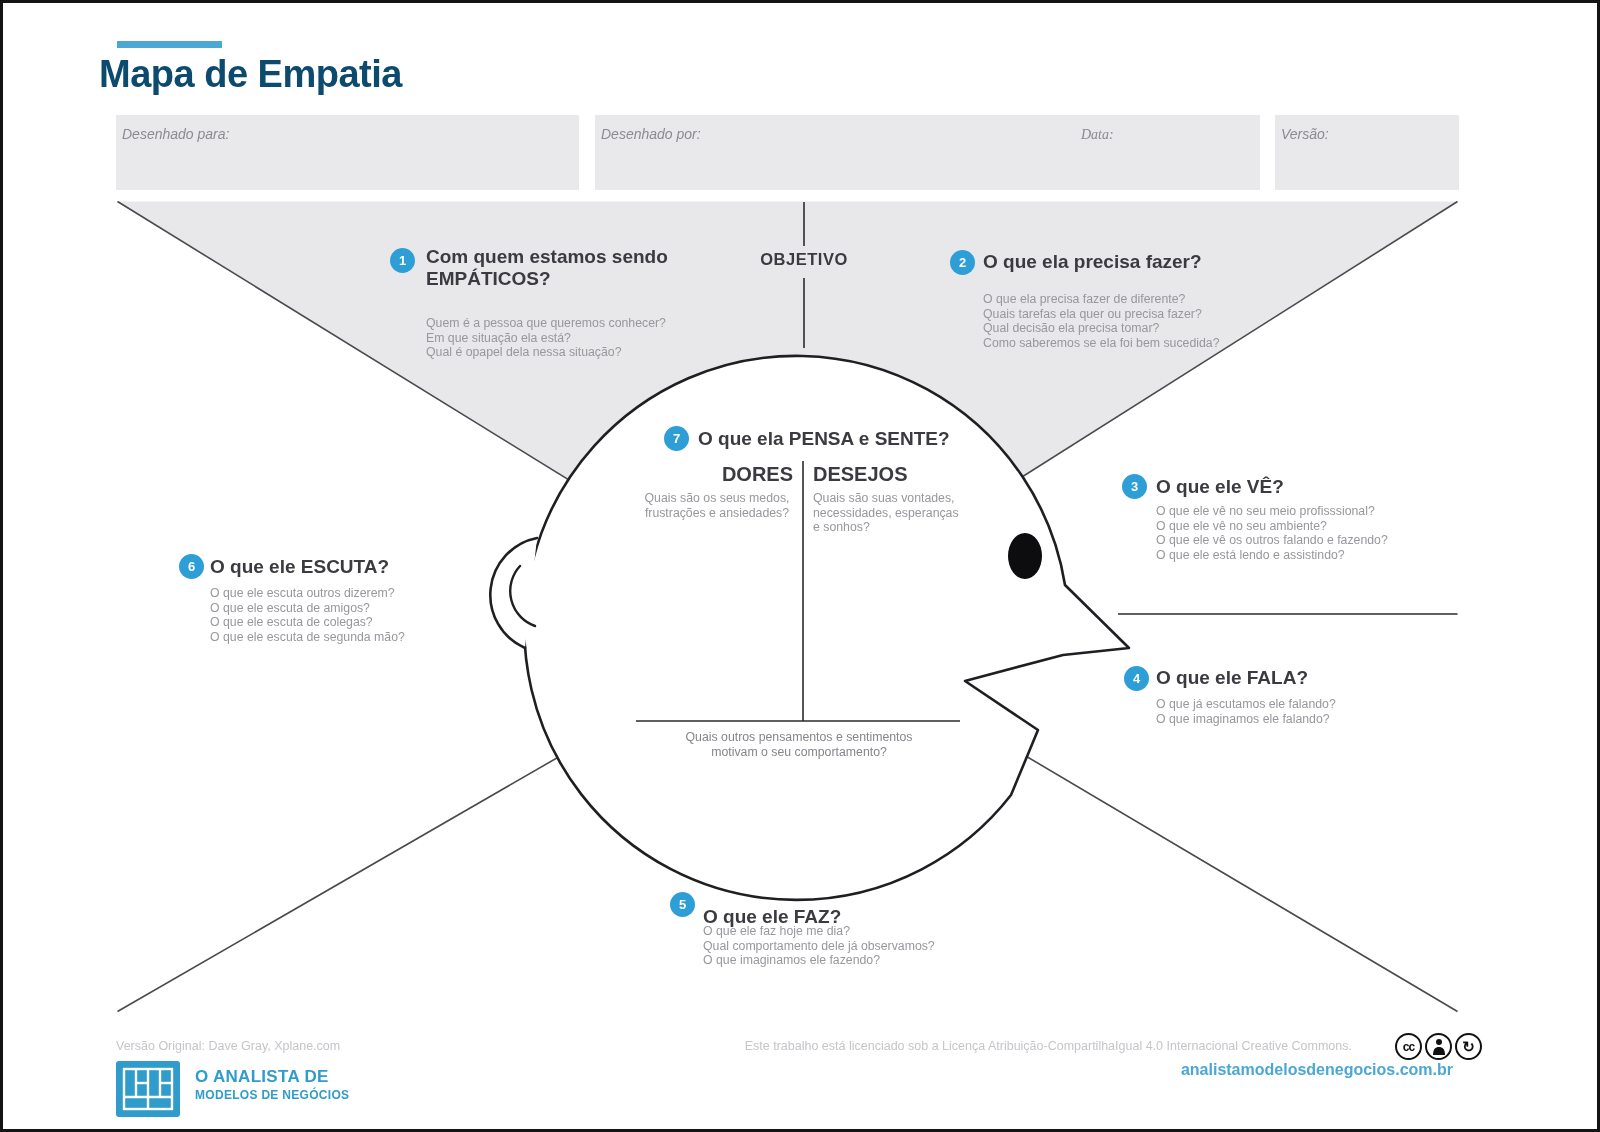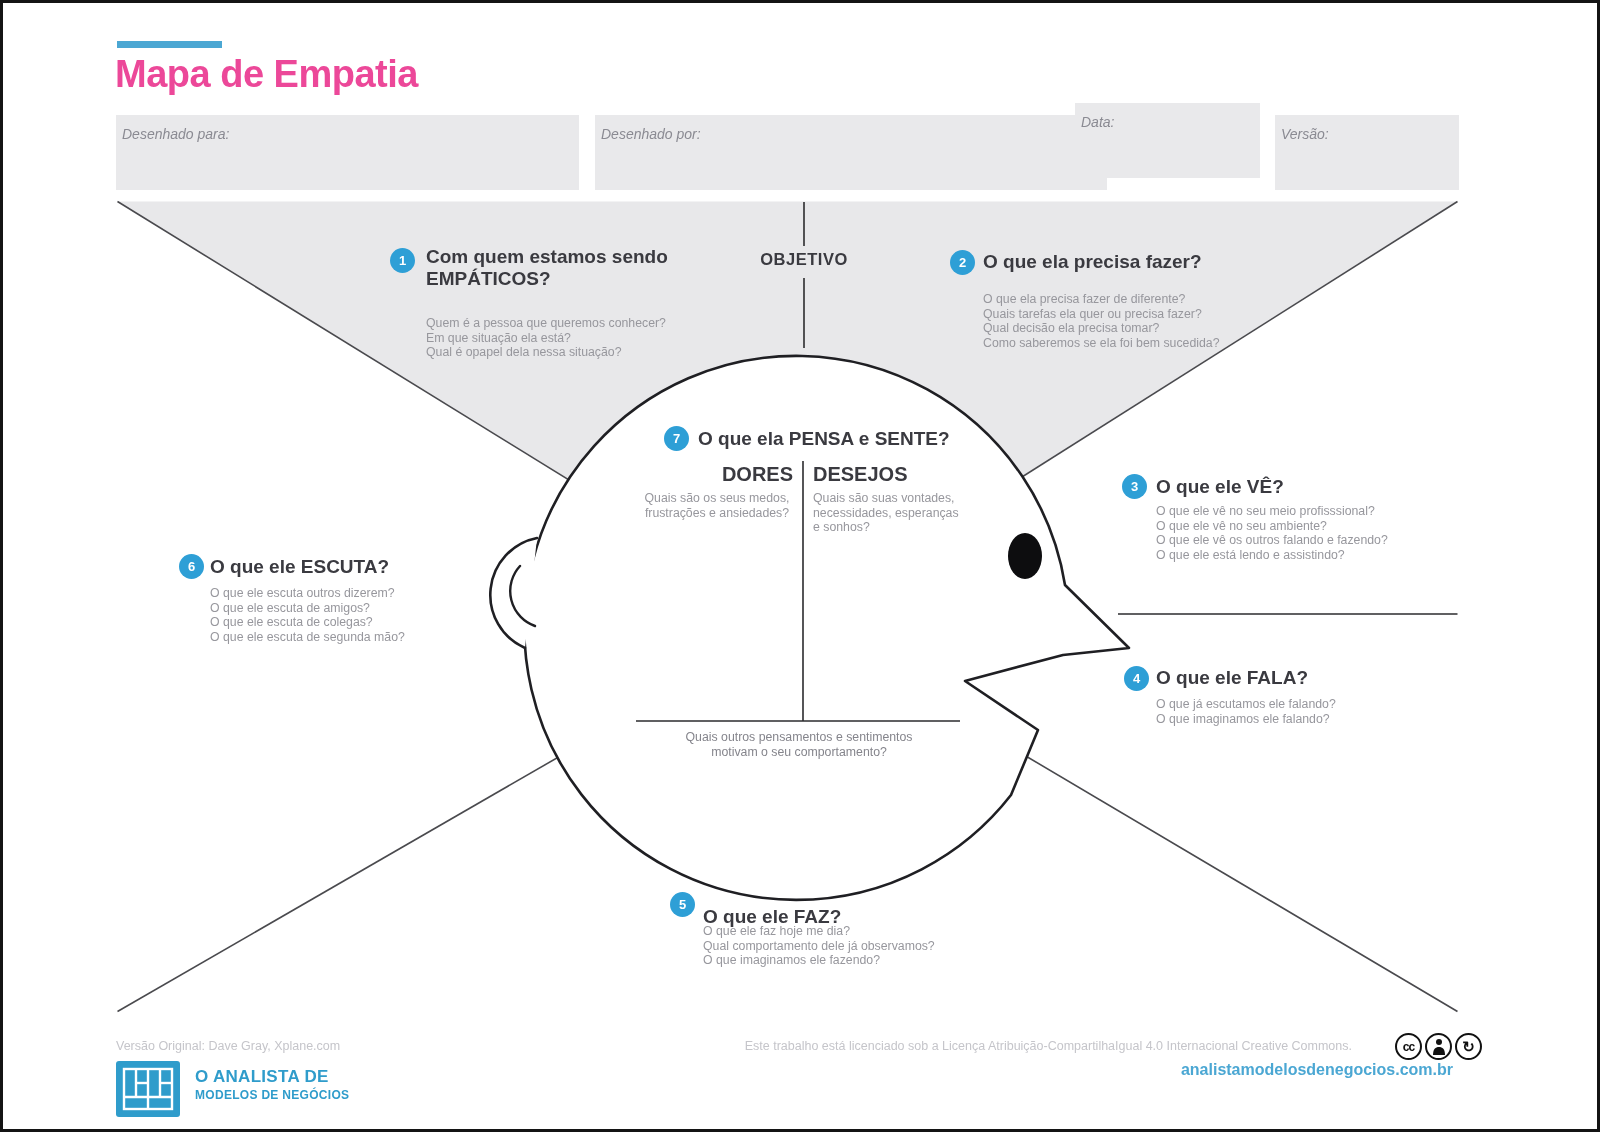--- a/index.html
+++ b/index.html
@@ -2,21 +2,21 @@
 <html><head>
 <meta charset="utf-8">
 <style>
   html,body{margin:0;padding:0;background:#fff;}
   .page{
     position:relative;width:1600px;height:1132px;box-sizing:border-box;
     border:3px solid #141414;background:#fff;overflow:hidden;
     font-family:"Liberation Sans",sans-serif;color:#3A3A40;
   }
   .accent-bar{position:absolute;left:114px;top:38px;width:105px;height:7px;background:#4BA7D3;}
-  .main-title{position:absolute;left:112px;top:50px;font-size:38px;font-weight:bold;letter-spacing:-0.5px;color:#ec4899;}
+  .main-title{position:absolute;left:96px;top:50px;font-size:38px;font-weight:bold;letter-spacing:-0.5px;color:#0c4a6e;}
   .hfield{position:absolute;height:75px;background:#E9E9EB;box-sizing:border-box;padding:10px 6px;}
   .hfield .lbl{font-style:italic;font-size:14px;color:#8A8A92;}
   .diagram{position:absolute;left:113px;top:197px;width:1343px;height:813px;}
   .diagram svg{position:absolute;left:0;top:0;}
   .badge{
     position:absolute;width:25px;height:25px;border-radius:50%;background:#2E9FD6;
     color:#fff;font-size:13px;font-weight:bold;text-align:center;line-height:25px;
   }
   .sec-title{position:absolute;font-size:19px;font-weight:bold;color:#3A3A40;line-height:22px;white-space:nowrap;}
   .qblock{position:absolute;font-size:12.3px;line-height:14.5px;color:#97979D;white-space:nowrap;}
@@ -41,21 +41,21 @@
 
   <div class="accent-bar"></div>
   <h1 class="main-title" style="margin:0">Mapa de Empatia</h1>
 
   <div class="hfield" style="left:113px;top:112px;width:463px;">
     <span class="lbl">Desenhado para:</span>
   </div>
   <div class="hfield" style="left:592px;top:112px;width:512px;">
     <span class="lbl">Desenhado por:</span>
   </div>
-  <div class="hfield" style="left:1072px;top:100px;width:185px;">
+  <div class="hfield" style="left:1072px;top:112px;width:185px;font-family:Liberation Serif, serif;">
     <span class="lbl">Data:</span>
   </div>
   <div class="hfield" style="left:1272px;top:112px;width:184px;">
     <span class="lbl">Versão:</span>
   </div>
 
   <div class="diagram">
     <svg width="1343" height="813" viewBox="0 0 1343 813">
 
       <polygon points="1.5,1.5 1341.5,1.5 680,420" fill="#E8E8EA"></polygon>

